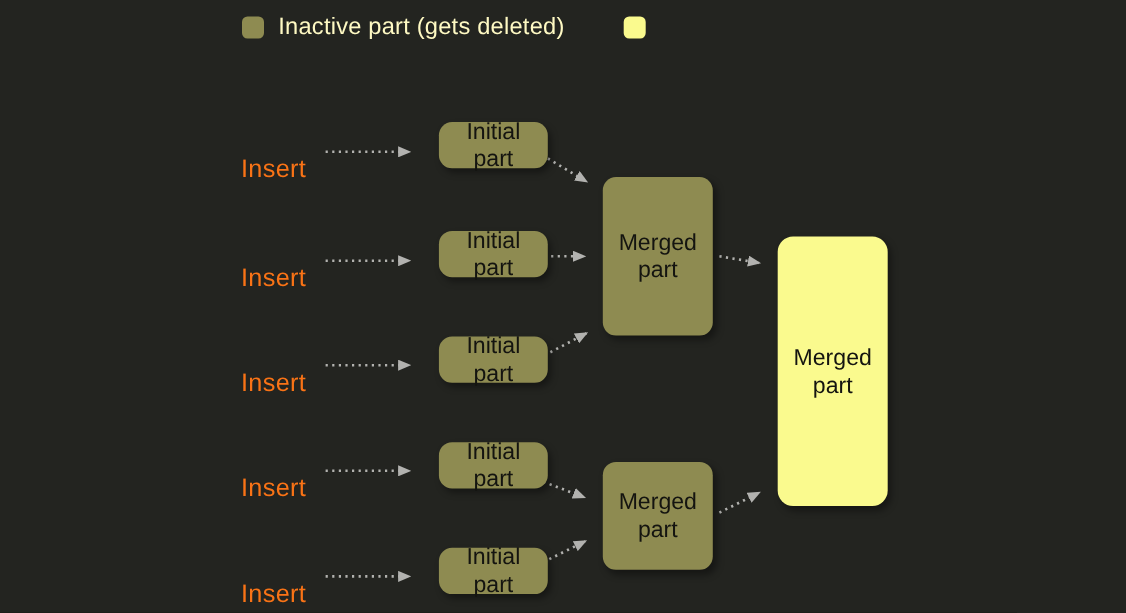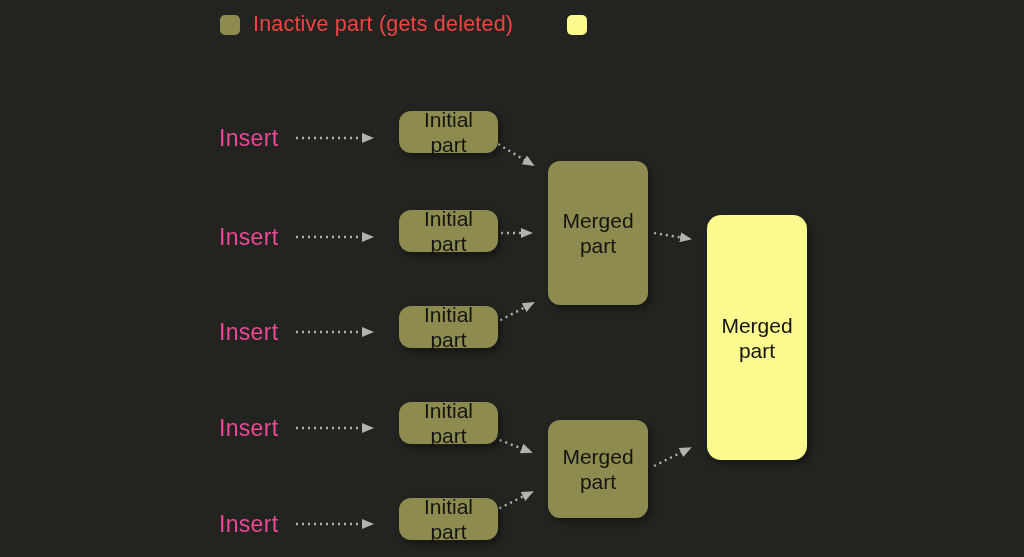--- a/index.html
+++ b/index.html
@@ -27,33 +27,34 @@
     border-radius: 5px;
     flex: 0 0 auto;
   }
   .swatch.inactive { background: #8e8b51; }
   .swatch.active   { background: #fafa8e; }
   .legend-label {
     font-size: 21.5px;
     letter-spacing: 0.2px;
     white-space: nowrap;
   }
-  .legend-label.inactive { color: #ef4444; margin-right: 41px; }
+  .legend-label.inactive { color: #fef9c3; margin-right: 41px; }
   .legend-label.active   { color: #f8f88d; }
 
   
   .insert-label {
     position: absolute;
     left: 219px;
     height: 32px;
     display: flex;
     align-items: center;
-    color: #ec4899;
+    color: #f97316;
     font-size: 23px;
     letter-spacing: 0.3px;
+    margin-top: 15px;
   }
 
   
   .part-box {
     position: absolute;
     display: flex;
     align-items: center;
     justify-content: center;
     text-align: center;
     border-radius: 12px;

